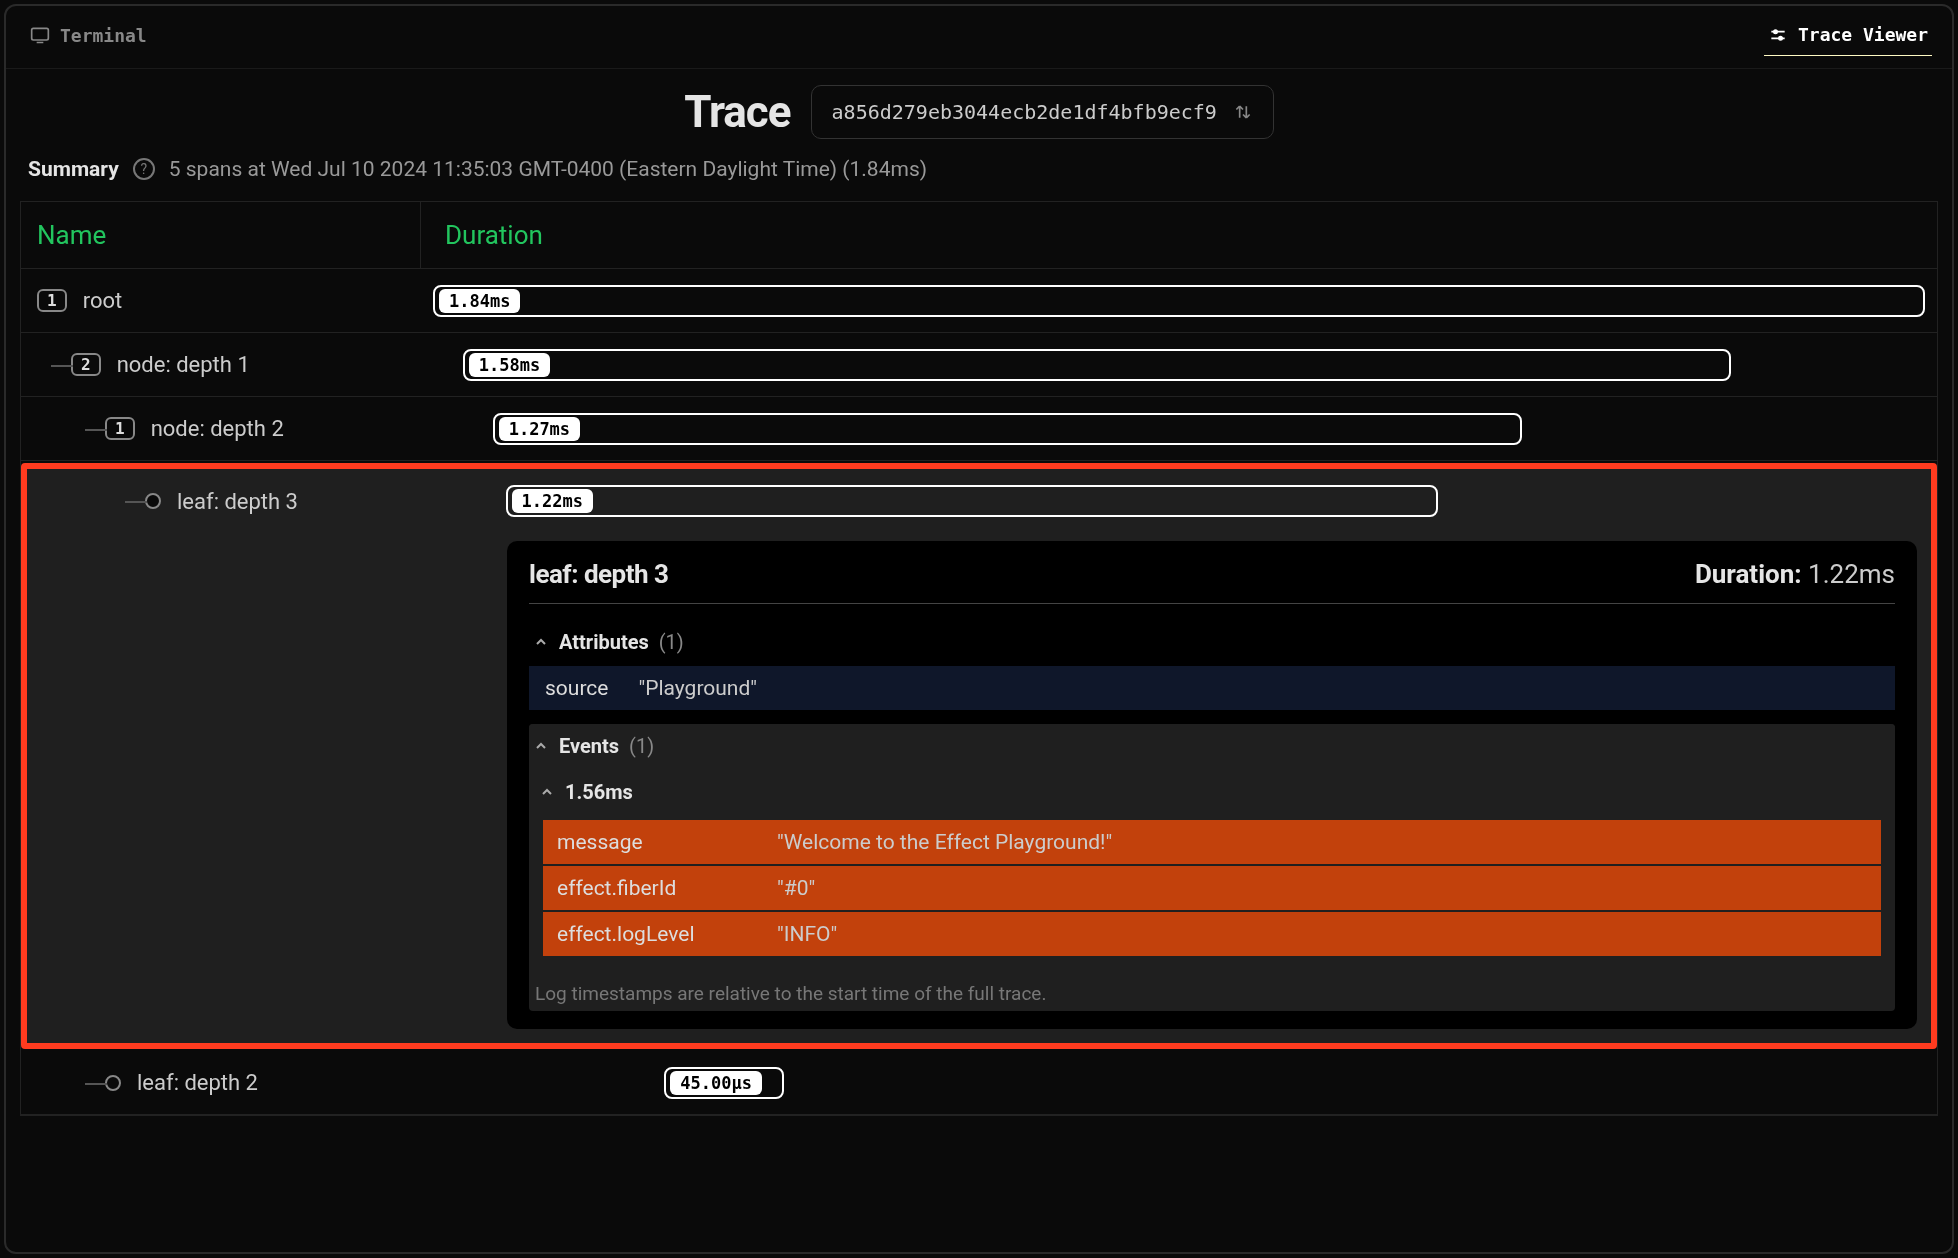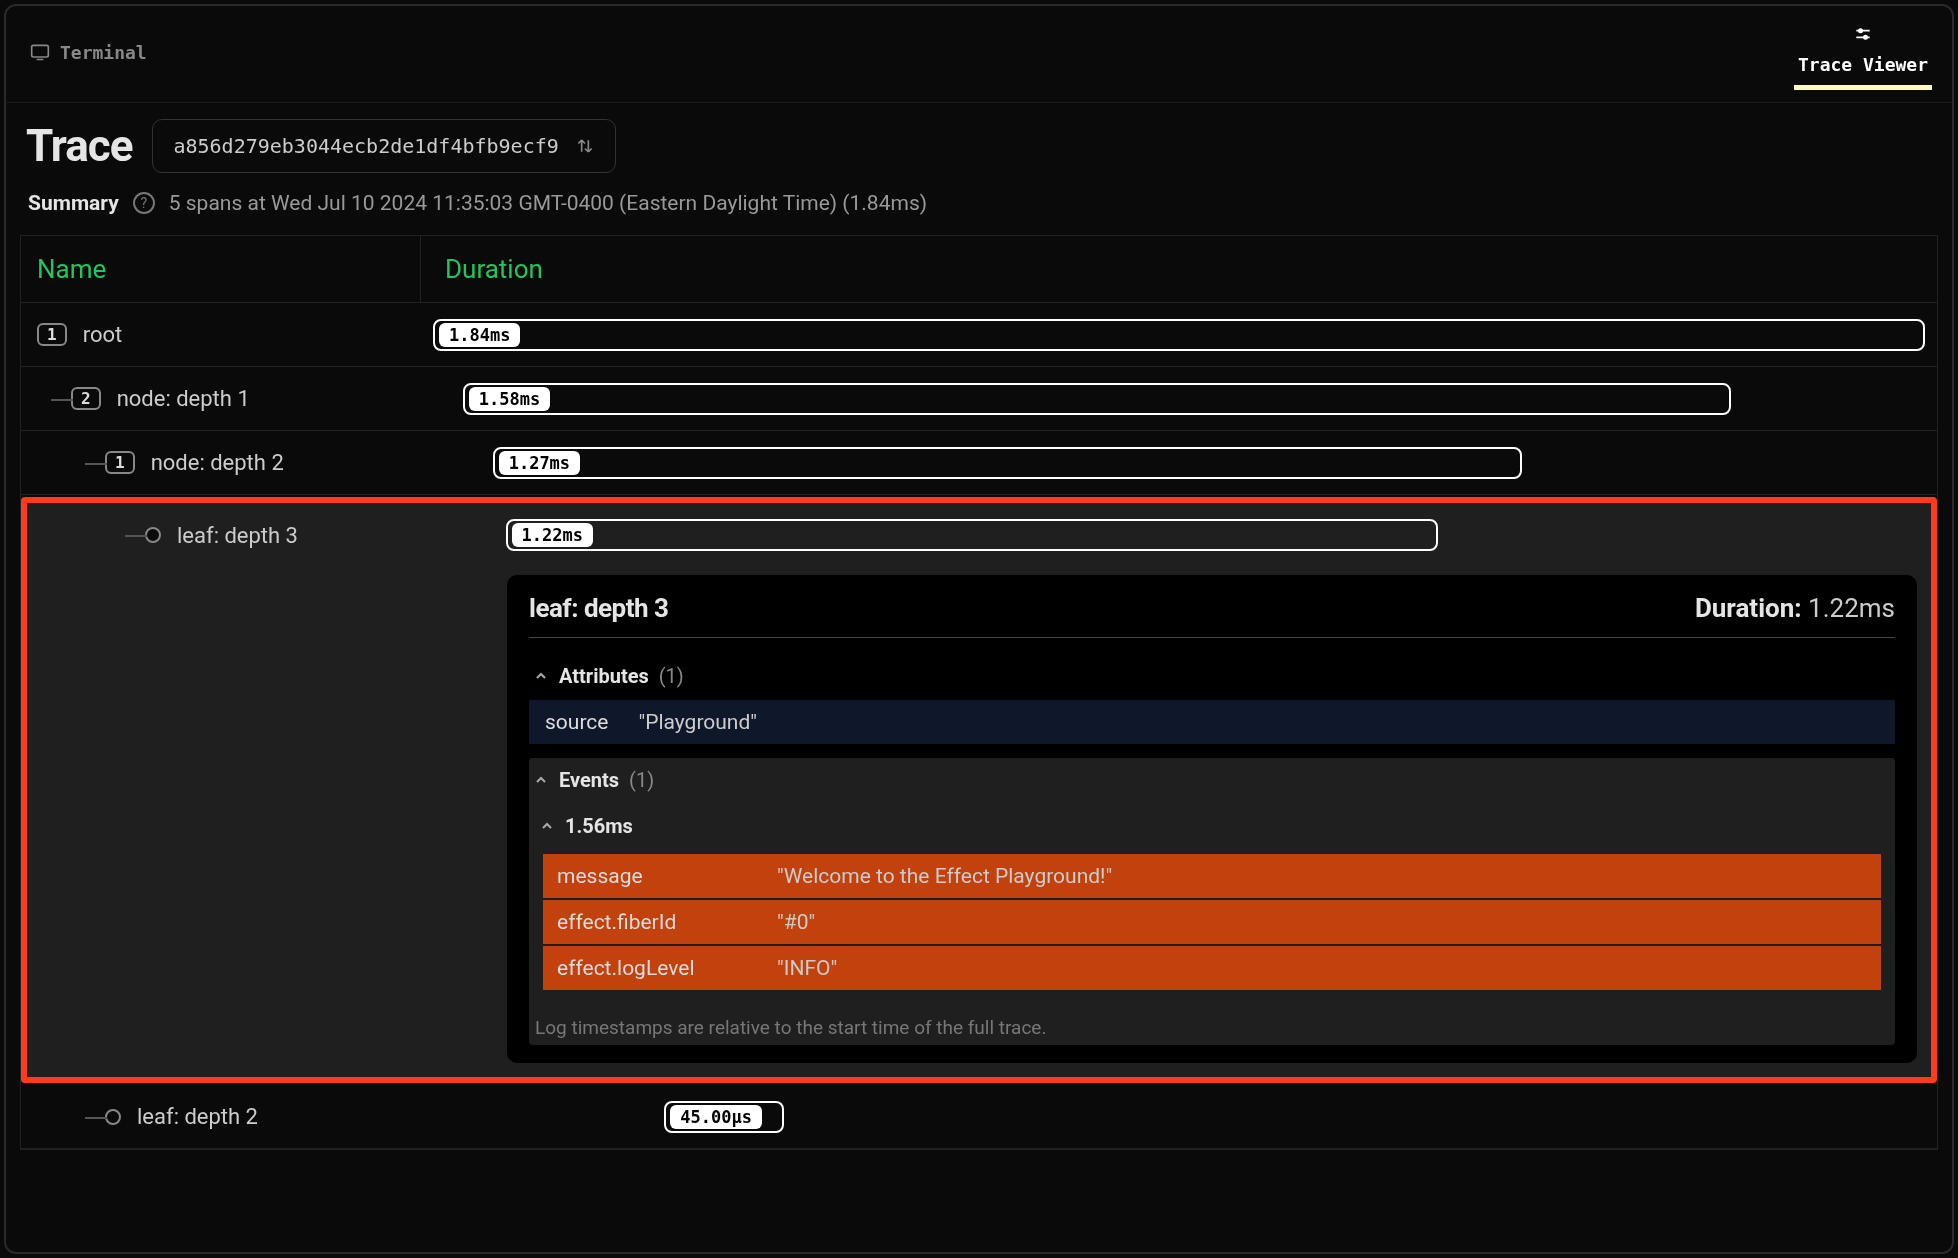--- a/index.html
+++ b/index.html
@@ -37,32 +37,32 @@
       gap: 10px;
       padding: 6px 4px 10px;
       color: #888;
       cursor: pointer;
       font-family: ui-monospace, Menlo, Monaco, monospace;
       font-size: 18px;
       font-weight: 600;
     }
     .tab.active {
       color: #fff;
-      border-bottom: 5px solid #fef9c3;
-      flex-direction: column;
+      border-bottom: 1px solid #fef9c3;
     }
     .tab svg {
       width: 20px;
       height: 20px;
     }
     .header {
       display: flex;
       align-items: center;
       gap: 20px;
       padding: 16px 20px 8px;
+      justify-content: center;
     }
     .title {
       font-size: 44px;
       font-weight: 700;
       letter-spacing: -1px;
     }
     .trace-id-box {
       display: flex;
       align-items: center;
       gap: 16px;

